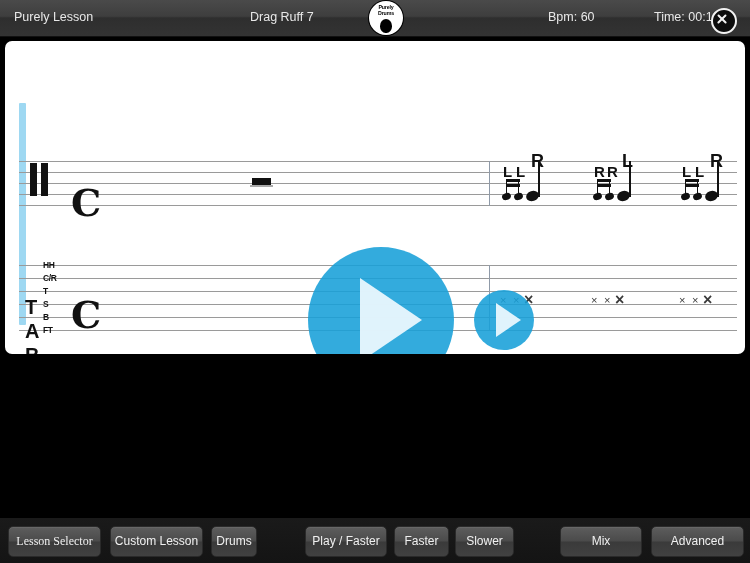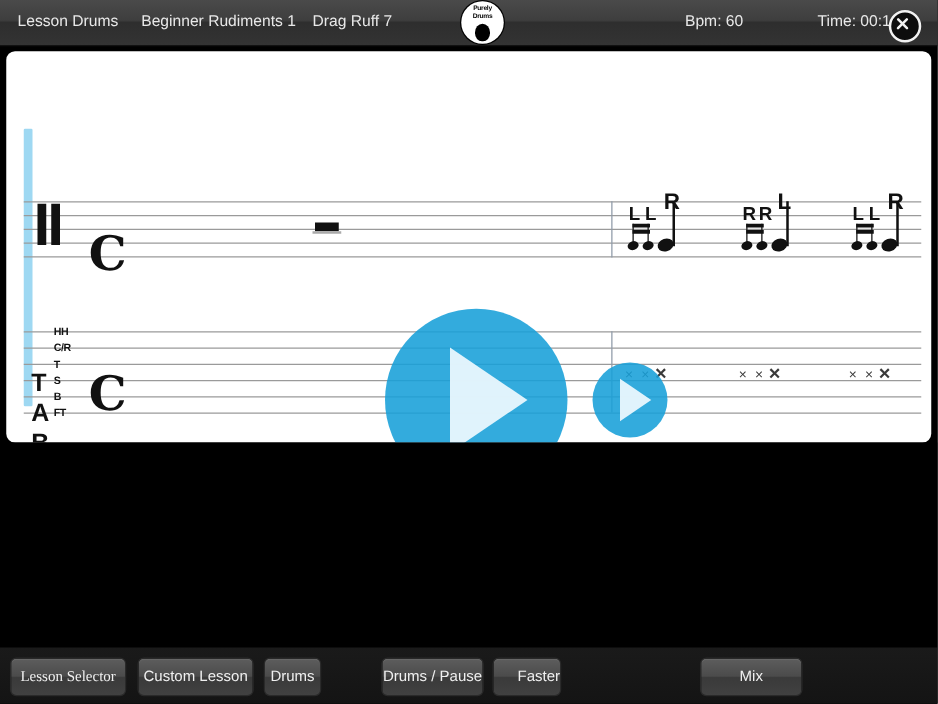--- a/index.html
+++ b/index.html
@@ -89,22 +89,21 @@
     background:linear-gradient(to bottom,#5d5d5d 0%,#4b4b4b 48%,#3a3a3a 52%,#414141 100%);
     border:1px solid #2a2a2a;box-shadow:0 1px 0 rgba(255,255,255,0.07) inset;
     color:#f0f0f0;font-size:12px;line-height:29px;text-align:center;white-space:nowrap;}
 </style>
 </head>
 <body>
 
 <div id="app">
 
   <div class="topbar">
-    <div class="tb tb-app">Lesson Drums</div>
-    <div class="tb tb-lesson">Beginner Rudiments 1</div>
+    <div class="tb tb-app">Purely Lesson</div>
     <div class="tb tb-exercise">Drag Ruff 7</div>
     <div class="tb tb-bpm">Bpm: 60</div>
     <div class="tb tb-time">Time: 00:16</div>
 
     <div class="logo">
       <div class="ltxt">
         <span>Purely</span><br>
         <span>Drums</span>
       </div>
       <div class="ldot"></div>
@@ -245,18 +244,20 @@
     
     
     
     
   </div>
 
   <div class="bottombar">
     <div class="btn" style="left:8px;width:91px;font-family:Liberation Serif, serif;">Lesson Selector</div>
     <div class="btn" style="left:110px;width:91px;text-align:center;">Custom Lesson</div>
     <div class="btn" style="left:211px;width:44px;">Drums</div>
-    <div class="btn" style="left:305px;width:80px;">Drums / Pause</div>
-    <div class="btn" style="left:394px;width:53px;text-align:right;">Faster</div>
+    <div class="btn" style="left:305px;width:80px;">Play / Faster</div>
+    <div class="btn" style="left:394px;width:53px;">Faster</div>
+    <div class="btn" style="left:455px;width:57px;">Slower</div>
     <div class="btn" style="left:560px;width:80px;">Mix</div>
+    <div class="btn" style="left:651px;width:91px;">Advanced</div>
   </div>
 
 </div>
 
 </body></html>

